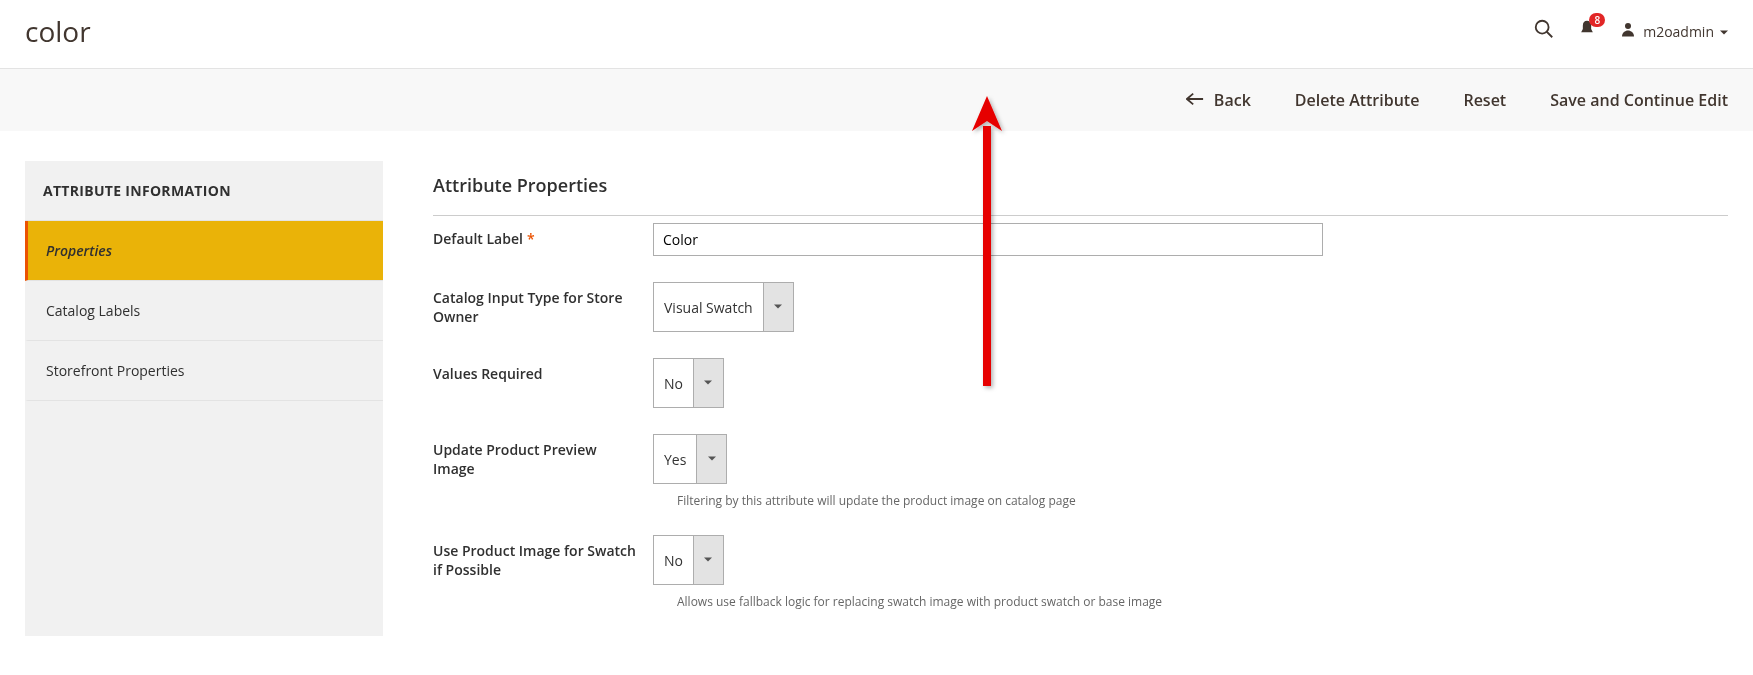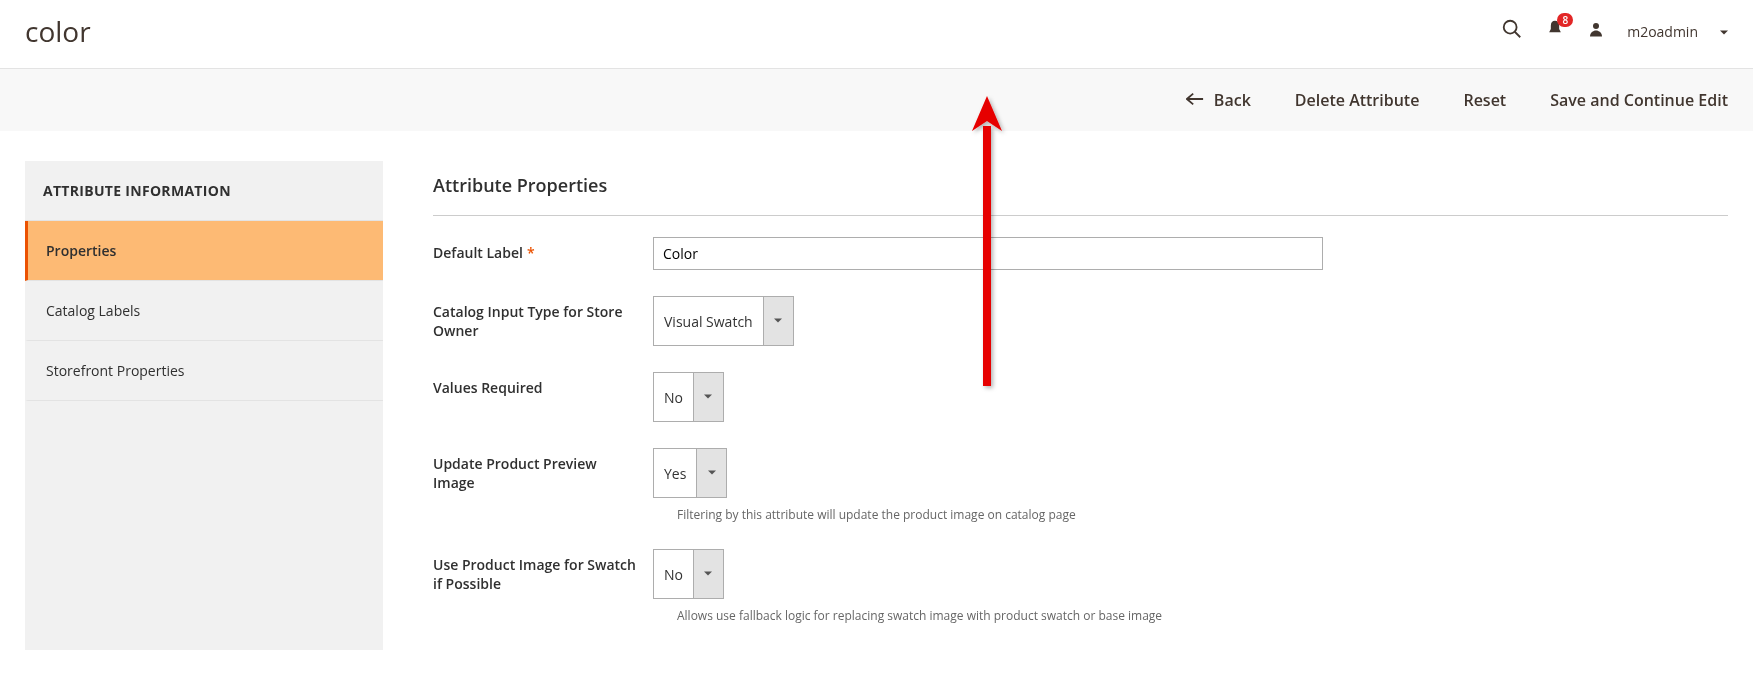--- a/index.html
+++ b/index.html
@@ -55,21 +55,21 @@
     color: #fff;
     font-size: 10px;
     font-weight: 600;
     border-radius: 9px;
     padding: 1px 5px;
     line-height: 12px;
   }
   .user-menu {
     display: flex;
     align-items: center;
-    gap: 22px;
+    gap: 6px;
     cursor: pointer;
     color: #41362f;
   }
   .user-icon svg {
     width: 18px;
     height: 18px;
     fill: #41362f;
   }
   .user-name {
     font-size: 14px;
@@ -140,35 +140,36 @@
   .sidebar-item {
     padding: 20px 18px;
     border-bottom: 1px solid #e3e3e3;
     font-size: 14px;
     color: #303030;
     cursor: pointer;
     border-left: 3px solid transparent;
   }
   .sidebar-item.active {
     border-left: 3px solid #eb5202;
-    background: #fdba74;
-    font-weight: 600;
+    background: #eab308;
+    font-weight: 600;
+    font-style: italic;
   }
 
   .main-panel {
     flex: 1;
     padding-top: 12px;
   }
   .section-title {
     font-size: 18px;
     font-weight: 600;
     color: #303030;
     padding-bottom: 18px;
     border-bottom: 1px solid #ccc;
-    margin-bottom: 21px;
+    margin-bottom: 7px;
   }
   .form-row {
     display: flex;
     align-items: flex-start;
     margin-bottom: 26px;
   }
   .form-label {
     width: 220px;
     font-size: 14px;
     font-weight: 600;

